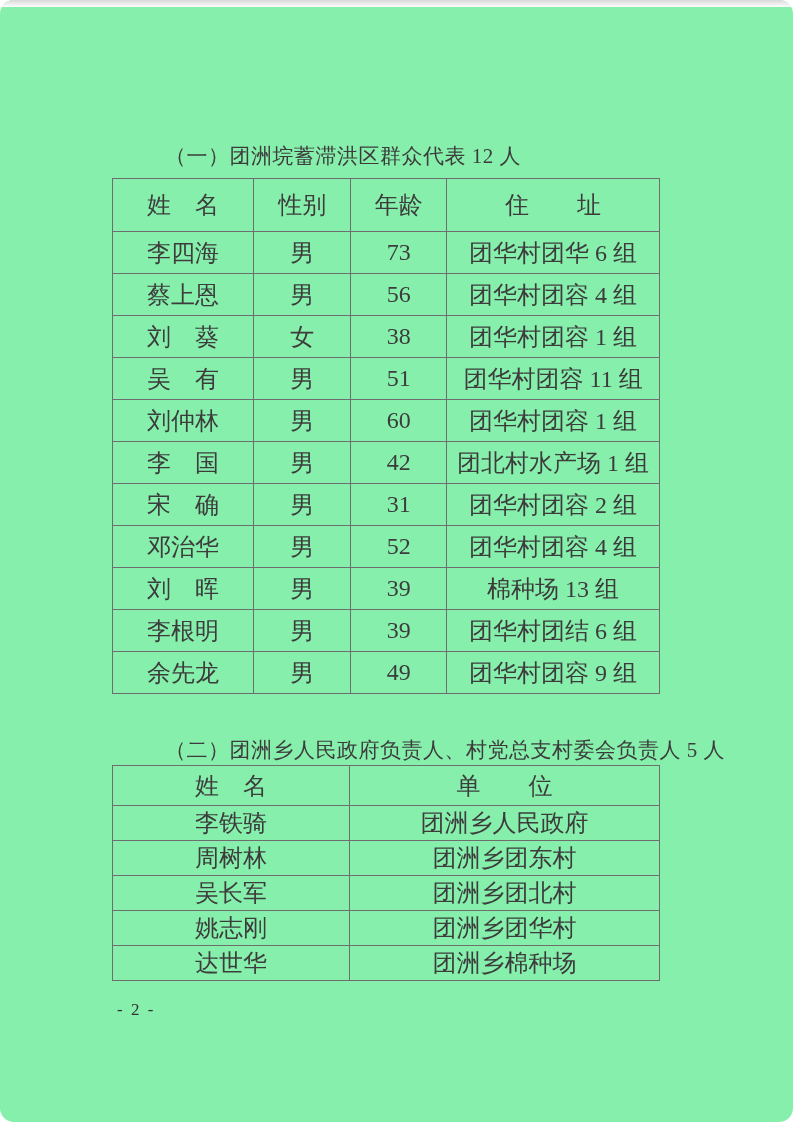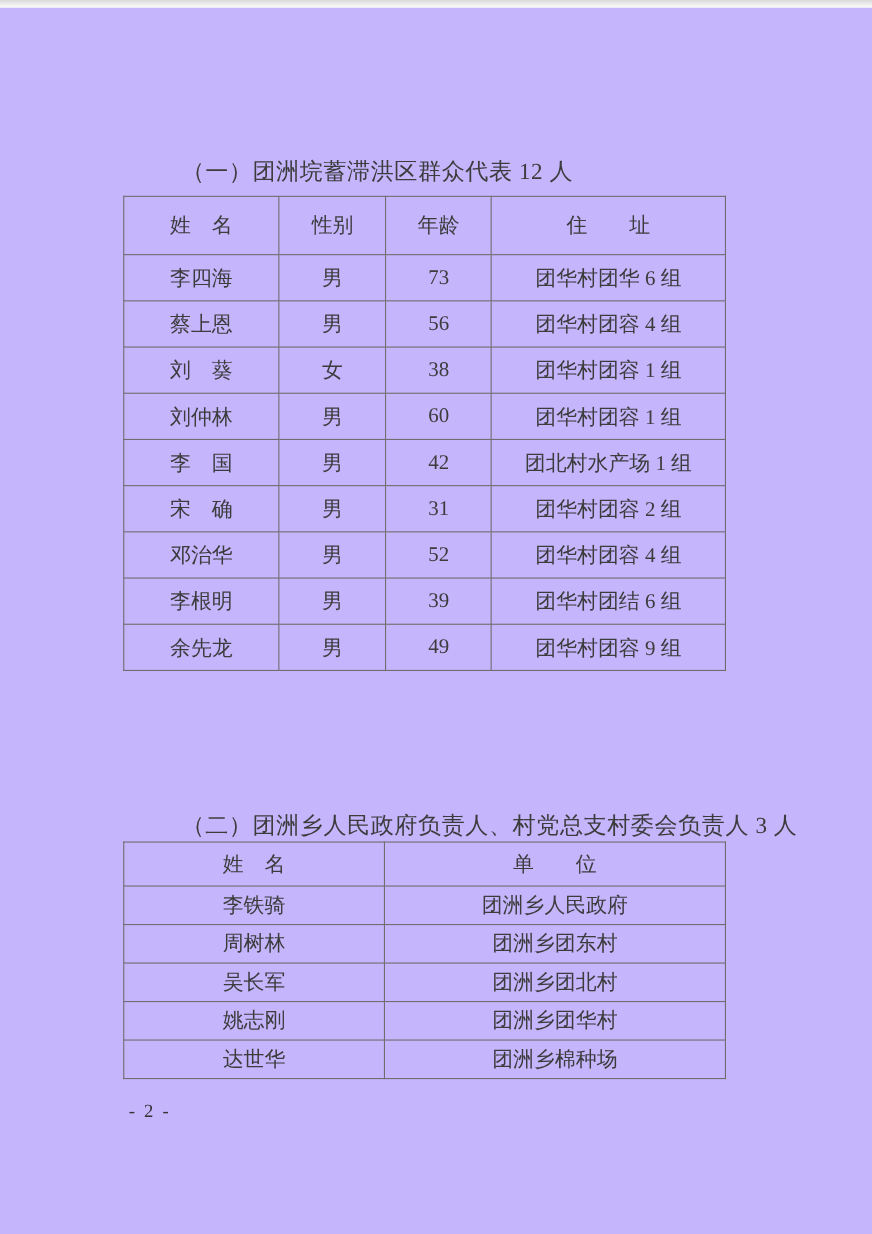--- a/index.html
+++ b/index.html
@@ -4,24 +4,25 @@
 <style>
   html, body {
     margin: 0;
     padding: 0;
     background: #ffffff;
   }
   .page {
     position: relative;
     width: 793px;
     height: 1122px;
-    background: #c4b5fd;
+    background: #86efac;
     font-family: "Liberation Serif", "DejaVu Serif", serif;
     color: #3a3a3a;
     overflow: hidden;
+    border-radius: 14px;
   }
   .scan-edge-top {
     position: absolute;
     top: 0; left: 0; right: 0;
     height: 7px;
     background: linear-gradient(#d9d9d9, #fdfdfc);
   }
   .heading {
     position: absolute;
     left: 165px;
@@ -33,21 +34,21 @@
   }
   .heading-1 { top: 142px; }
   .heading-2 { top: 736px; }
 
   table.doc-table {
     position: absolute;
     left: 112px;
     width: 548px;
     border-collapse: collapse;
     table-layout: fixed;
-    font-size: 19px;
+    font-size: 24px;
     color: #3c3c3c;
     padding-left: 28px;
   }
   table.doc-table th,
   table.doc-table td {
     border: 1px solid #6e6e6e;
     text-align: center;
     vertical-align: middle;
     font-weight: normal;
     padding: 0 4px;
@@ -114,20 +115,26 @@
           <td>56</td>
           <td>团华村团容 4 组</td>
         </tr>
         <tr>
           <td>刘　葵</td>
           <td>女</td>
           <td>38</td>
           <td>团华村团容 1 组</td>
         </tr>
         <tr>
+          <td>吴　有</td>
+          <td>男</td>
+          <td>51</td>
+          <td>团华村团容 11 组</td>
+        </tr>
+        <tr>
           <td>刘仲林</td>
           <td>男</td>
           <td>60</td>
           <td>团华村团容 1 组</td>
         </tr>
         <tr>
           <td>李　国</td>
           <td>男</td>
           <td>42</td>
           <td>团北村水产场 1 组</td>
@@ -138,35 +145,41 @@
           <td>31</td>
           <td>团华村团容 2 组</td>
         </tr>
         <tr>
           <td>邓治华</td>
           <td>男</td>
           <td>52</td>
           <td>团华村团容 4 组</td>
         </tr>
         <tr>
+          <td>刘　晖</td>
+          <td>男</td>
+          <td>39</td>
+          <td>棉种场 13 组</td>
+        </tr>
+        <tr>
           <td>李根明</td>
           <td>男</td>
           <td>39</td>
           <td>团华村团结 6 组</td>
         </tr>
         <tr>
           <td>余先龙</td>
           <td>男</td>
           <td>49</td>
           <td>团华村团容 9 组</td>
         </tr>
       </tbody>
   </table>
 
-  <div class="heading heading-2">（二）团洲乡人民政府负责人、村党总支村委会负责人 3 人</div>
+  <div class="heading heading-2">（二）团洲乡人民政府负责人、村党总支村委会负责人 5 人</div>
 
   <table class="doc-table table-2">
     <colgroup>
       <col class="c-name2">
         <col class="c-unit">
     </colgroup>
     <thead>
       <tr>
         <th>姓　名</th>
         <th>单　　位</th>

